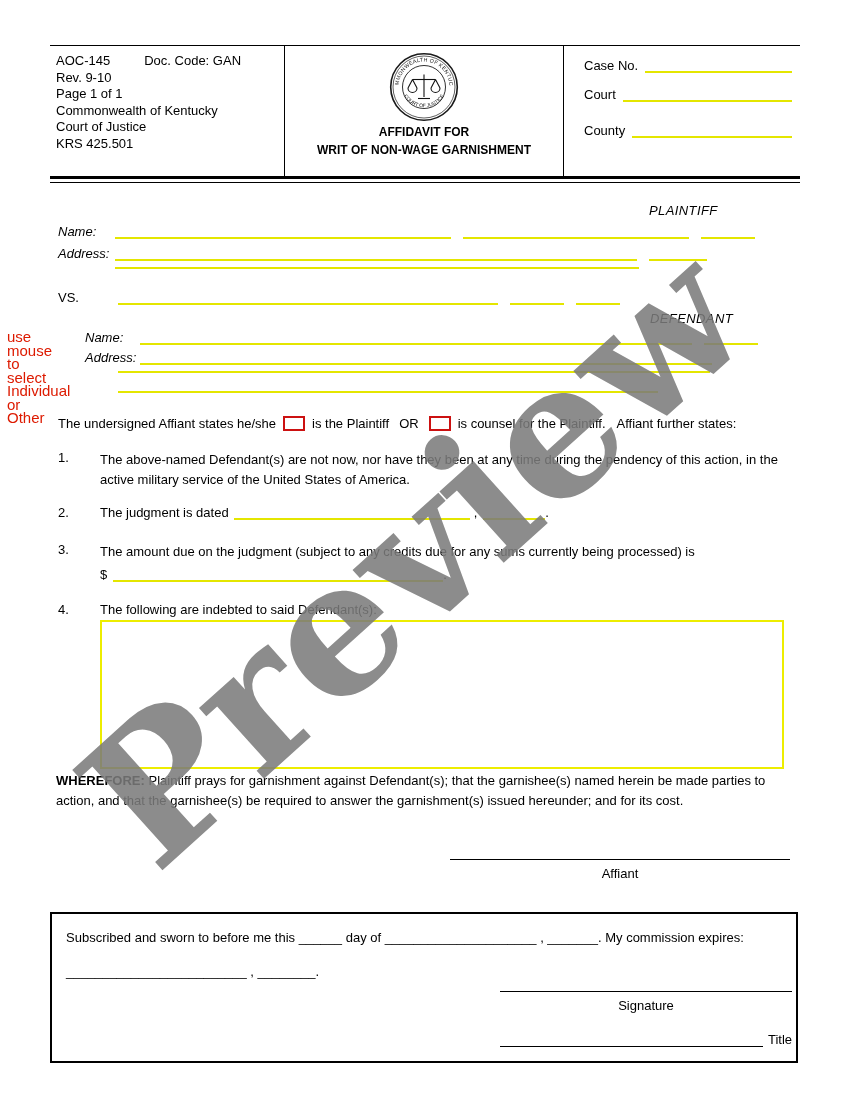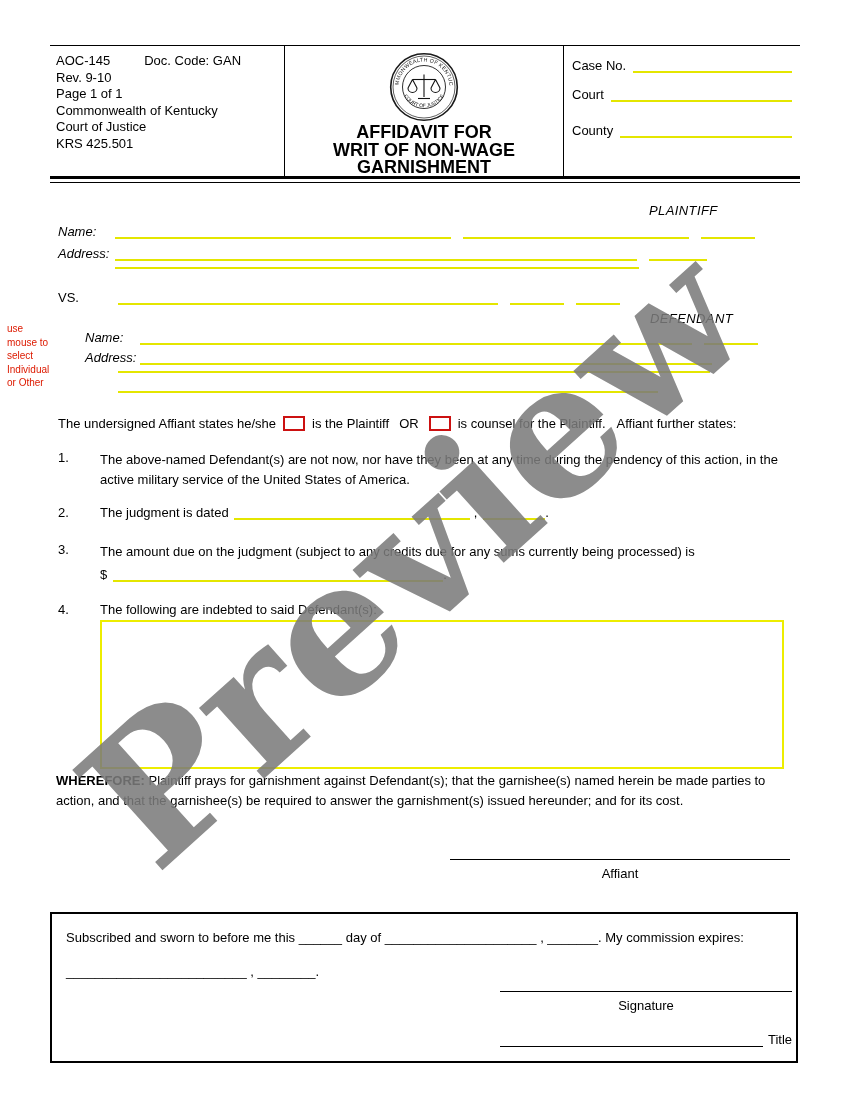--- a/index.html
+++ b/index.html
@@ -13,32 +13,32 @@
   .it { font-style:italic; }
   .b { font-weight:bold; }
 
   
   .header { position:absolute; left:50px; top:45px; width:750px; height:131px;
             border-top:1px solid #000; display:flex; }
   .h-left { width:235px; border-right:1px solid #000; padding:7px 4px 0 6px; line-height:16.5px; }
   .h-left .krs { }
   .h-center { width:279px; border-right:1px solid #000; text-align:center; }
   .seal { display:block; margin:6px auto 0; }
-  .h-title { margin-top:2px; font-weight:bold; font-size:18px; line-height:17.5px; }
+  .h-title { margin-top:2px; font-weight:bold; font-size:12px; line-height:17.5px; }
   .h-right { flex:1; padding:12px 8px 0 8px; }
-  .h-row { display:flex; align-items:flex-end; }
+  .h-row { display:flex; align-items:flex-end;margin-left:12px; }
   .h-row .field-seg { flex:1; margin-left:7px; }
   .gap1 { margin-bottom:14px; } .gap2 { margin-bottom:21px; }
 
   .rule-thick { position:absolute; left:50px; top:176px; width:750px; height:3px; background:#000; }
   .rule-thin  { position:absolute; left:50px; top:182px; width:750px; height:1px; background:#000; }
 
   .party-cap { position:absolute; letter-spacing:0.4px;font-style:italic; }
-  .side-note { position:absolute; left:7px; top:322px; width:54px; color:#dd1a00;
-               font-size:10px; line-height:13.5px; }
+  .side-note { position:absolute; left:7px; top:330px; width:54px; color:#dd1a00;
+               font-size:15px; line-height:13.5px; }
 
   .chk { width:22px; height:15px; border:2.5px solid #cc1111; background:#fff; flex:none; }
 
   .item-num { position:absolute; left:58px; }
   .body-text { line-height:19.5px; }
 
   .garnishee-box { position:absolute; left:100px; top:620px; width:684px; height:149px;
                    border:2px solid #eded00; background:#fff; }
 
   .notary-box { position:absolute; left:50px; top:912px; width:748px; height:151px;

